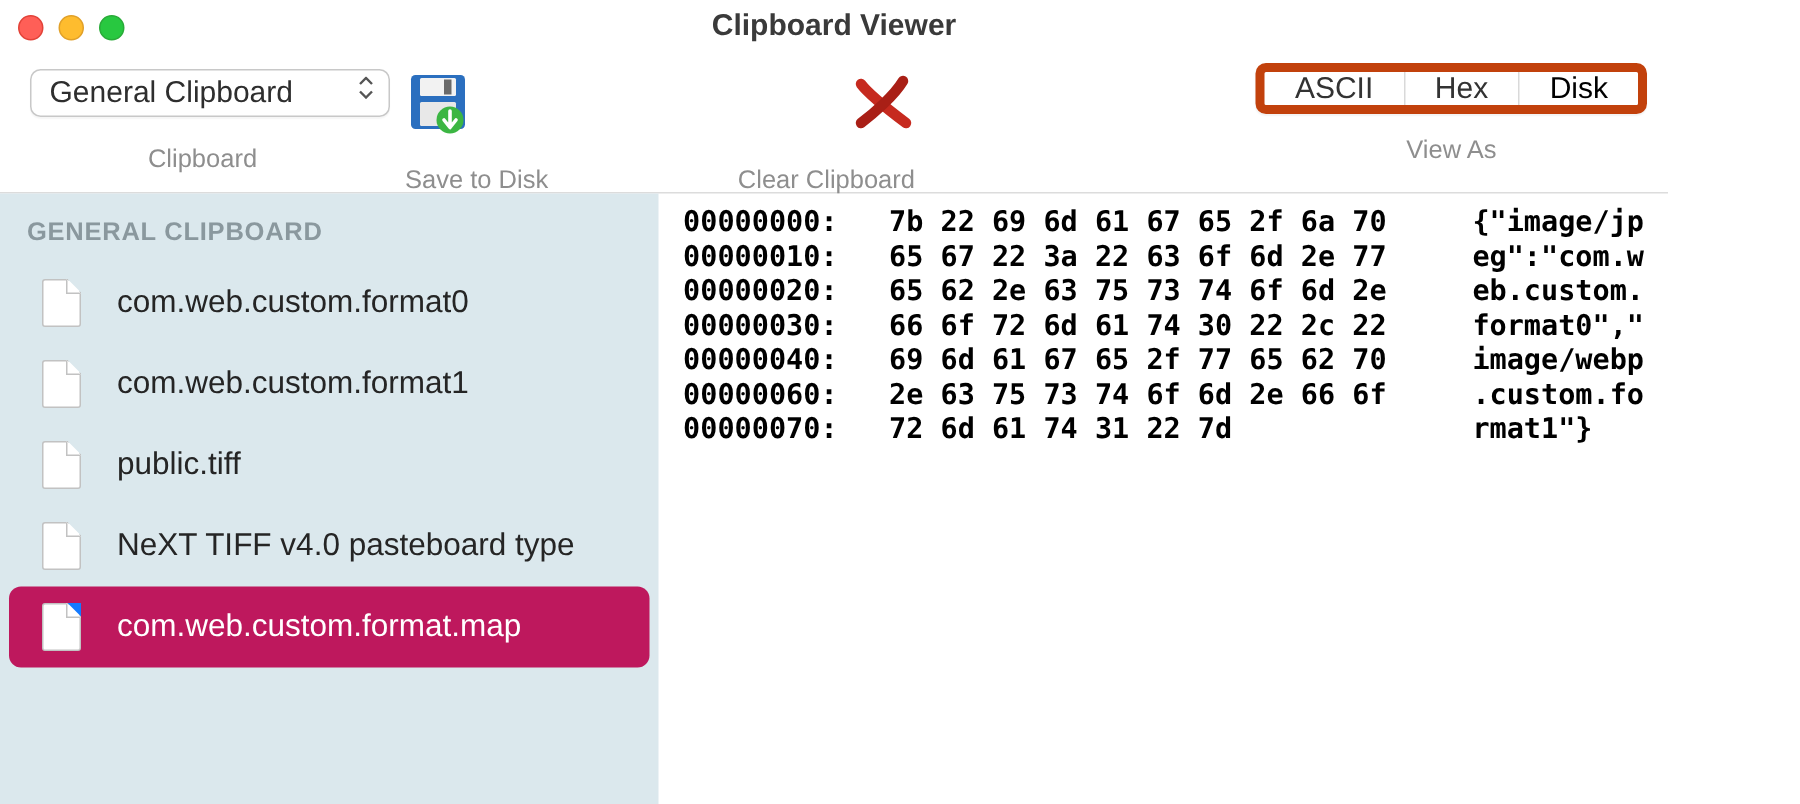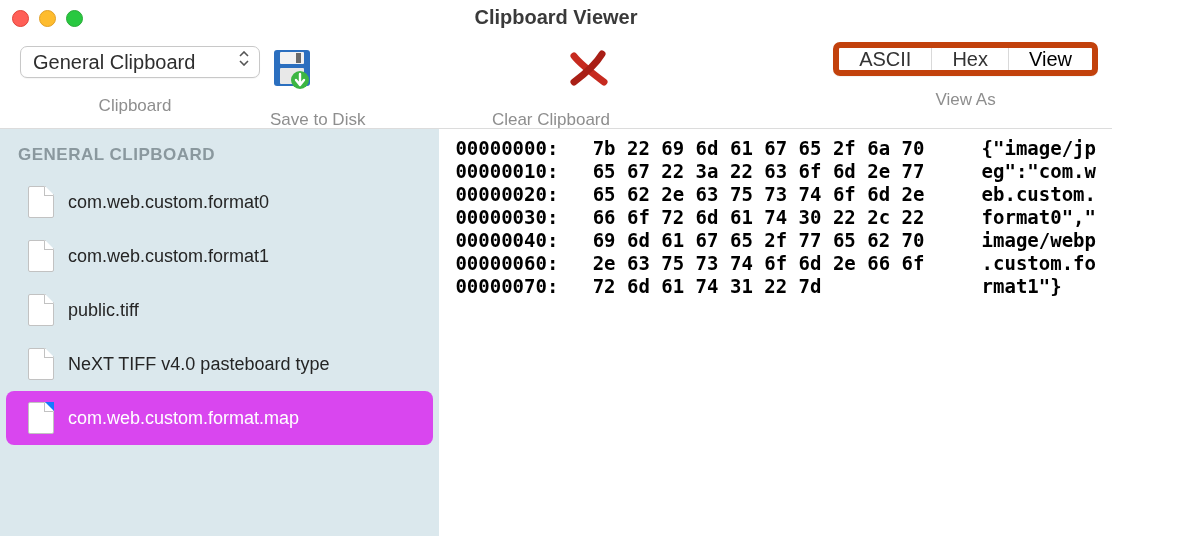--- a/index.html
+++ b/index.html
@@ -23,22 +23,22 @@
   .icon-wrap { height: 48px; display:flex; align-items:center; justify-content:center; }
   .tb-right { position: absolute; right: 14px; top: 6px; display:flex; flex-direction:column; align-items:center; }
   .seg { height: 34px; border: 6px solid #c2410c; border-radius: 7px; display: flex; overflow: hidden; background:#fff; box-shadow: 0 1px 1px rgba(0,0,0,0.05); }
   .seg-item { padding: 0 20px; font-size: 20px; color: #333; display:flex; align-items:center; border-right: 1px solid #d9d9d9; }
   .seg-item:last-child { border-right: none; }
   .seg-item.sel { font-weight: 500; color:#000; }
   .viewas { font-size: 17px; color: #8e8e8e; margin-top: 14px; }
   .body { flex: 1; display: flex; border-top: 1px solid #dcdcdc; }
   .sidebar { width: 458px; background: #dbe8ed; height: 100%; overflow: hidden; }
   .sb-header { font-size: 17px; font-weight: 600; color: #8a989e; letter-spacing: 0.5px; padding: 16px 18px 10px; }
-  .sb-item { height: 54px; display: flex; align-items: center; padding-left: 22px; font-size: 18px; color: #252525; gap: 14px; cursor: default; border-radius: 8px; margin: 0 6px; }
-  .sb-item.selected { background: #d946ef; color: #fff; text-align: right; }
+  .sb-item { height: 54px; display: flex; align-items: center; padding-left: 22px; font-size: 21px; color: #252525; gap: 24px; cursor: default; border-radius: 8px; margin: 0 6px; }
+  .sb-item.selected { background: #be185d; color: #fff; text-align: right; }
   .file-icon { width: 26px; height: 32px; background: #fff; border: 1px solid #c2c2c2; border-radius: 2px; position: relative; }
   .file-icon::after { content:""; position:absolute; right:-1px; top:-1px; width:9px; height:9px; background:#dbe8ed; clip-path: polygon(0 0, 100% 0, 100% 100%); }
   .sb-item.selected .file-icon::after { background:#147aff; }
   .file-icon::before { content:""; position:absolute; right:-1px; top:-1px; width:9px; height:9px; background:#fff; border-left:1px solid #c2c2c2; border-bottom:1px solid #c2c2c2; clip-path: polygon(0 0, 0 100%, 100% 100%); }
   .content { flex:1; padding: 8px 16px; font-family: Menlo, Consolas, monospace; font-size: 19px; line-height: 23px; color: #000; }
   .hexline { white-space: pre; font-weight: 600; }
 </style>
 </head>
 <body>
 
@@ -89,21 +89,21 @@
           <path d="M36 8 C 30 18, 16 30, 8 36" stroke="#a91f16" stroke-width="7" stroke-linecap="round" fill="none"></path>
         </svg>
       </div>
       <div class="tb-label">Clear Clipboard</div>
     </div>
 
     <div class="tb-right">
       <div class="seg">
         <div class="seg-item">ASCII</div>
         <div class="seg-item">Hex</div>
-        <div class="seg-item sel">View</div>
+        <div class="seg-item sel">Disk</div>
       </div>
       <div class="viewas">View As</div>
     </div>
   </div>
 
   <div class="body">
     <div class="sidebar">
       <div class="sb-header">GENERAL CLIPBOARD</div>
       <div id="sb-items">
           <div class="sb-item">

